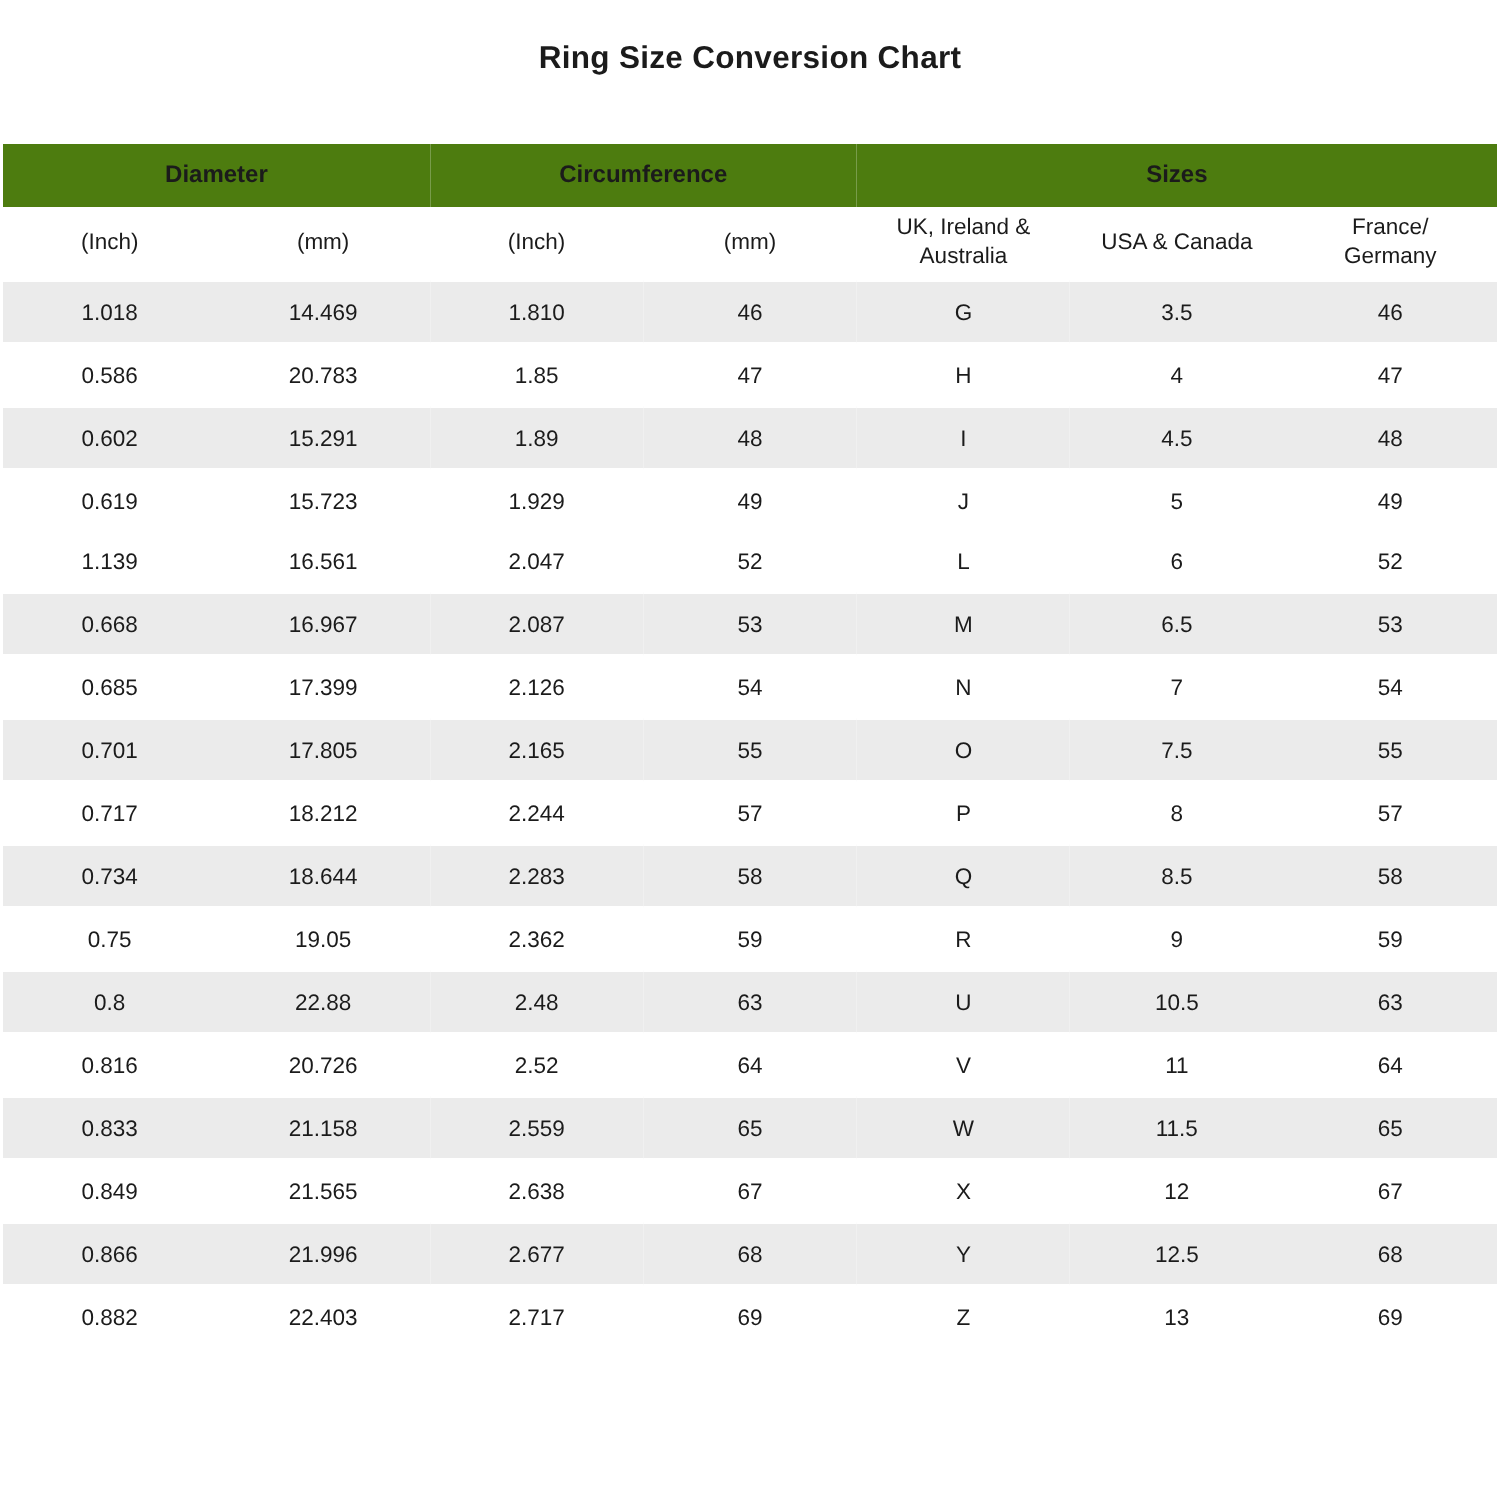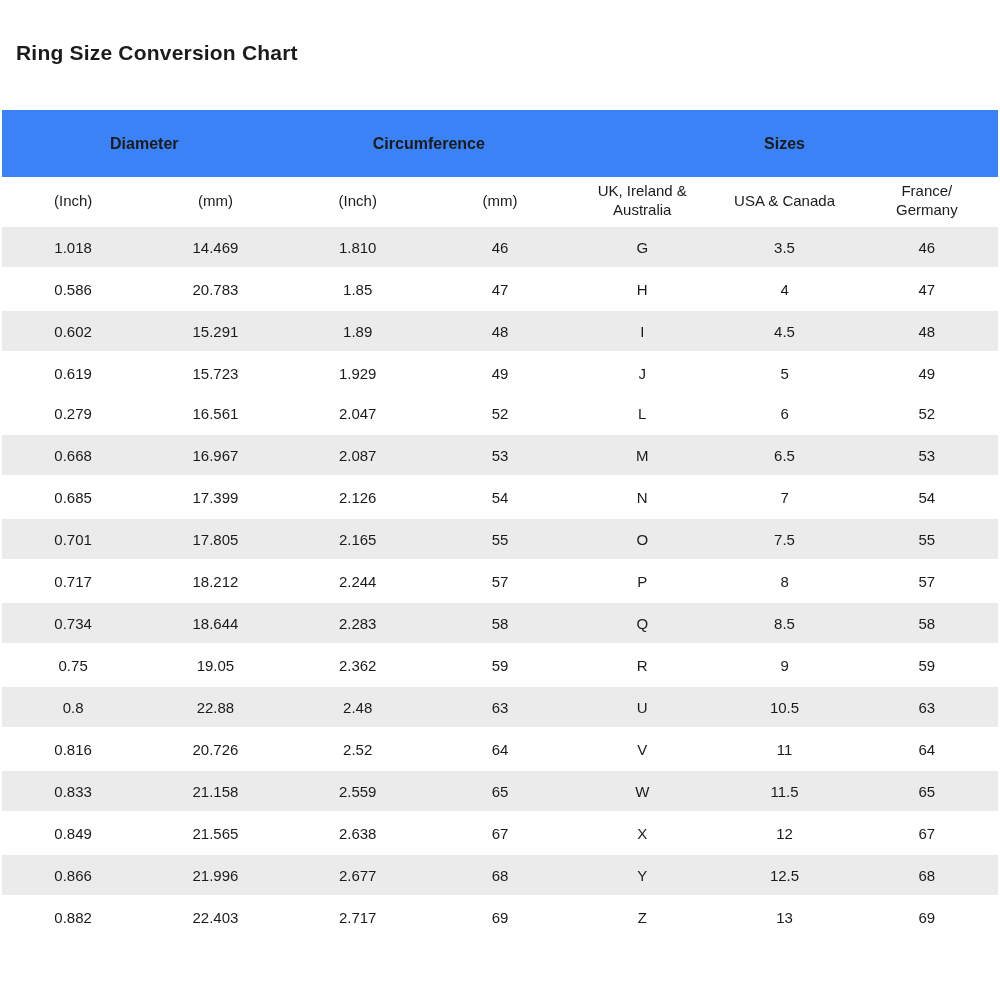--- a/index.html
+++ b/index.html
@@ -11,42 +11,43 @@
     font-family: "Liberation Sans", sans-serif;
     color: #1b1b1b;
     -webkit-font-smoothing: antialiased;
   }
   .page {
     width: 1000px;
     height: 1000px;
     overflow: hidden;
   }
   .title {
-    margin: 16px;
+    margin: 2px;
     padding-top: 25px;
     height: 23px;
+    text-align: center;
     font-size: 21px;
     font-weight: bold;
     letter-spacing: 0.2px;
   }
   table.conv-table {
     width: 996px;
     margin: 46px 2px 0 2px;
     border-collapse: collapse;
     table-layout: fixed;
   }
   table.conv-table th,
   table.conv-table td {
     text-align: center;
     vertical-align: middle;
     padding: 0;
   }
   tr.group-row th {
-    height: 67px;
-    background: #3b82f6;
+    height: 42px;
+    background: #4d7c0f;
     font-size: 16px;
     font-weight: bold;
   }
   tr.sub-row th {
     height: 48px;
     background: #ffffff;
     font-size: 15px;
     font-weight: normal;
     line-height: 1.25;
     padding: 0 14px;
@@ -116,21 +117,21 @@
         <tr>
           <td>0.619</td>
           <td>15.723</td>
           <td>1.929</td>
           <td>49</td>
           <td>J</td>
           <td>5</td>
           <td>49</td>
         </tr>
         <tr>
-          <td>0.279</td>
+          <td>1.139</td>
           <td>16.561</td>
           <td>2.047</td>
           <td>52</td>
           <td>L</td>
           <td>6</td>
           <td>52</td>
         </tr>
         <tr class="stripe">
           <td>0.668</td>
           <td>16.967</td>

